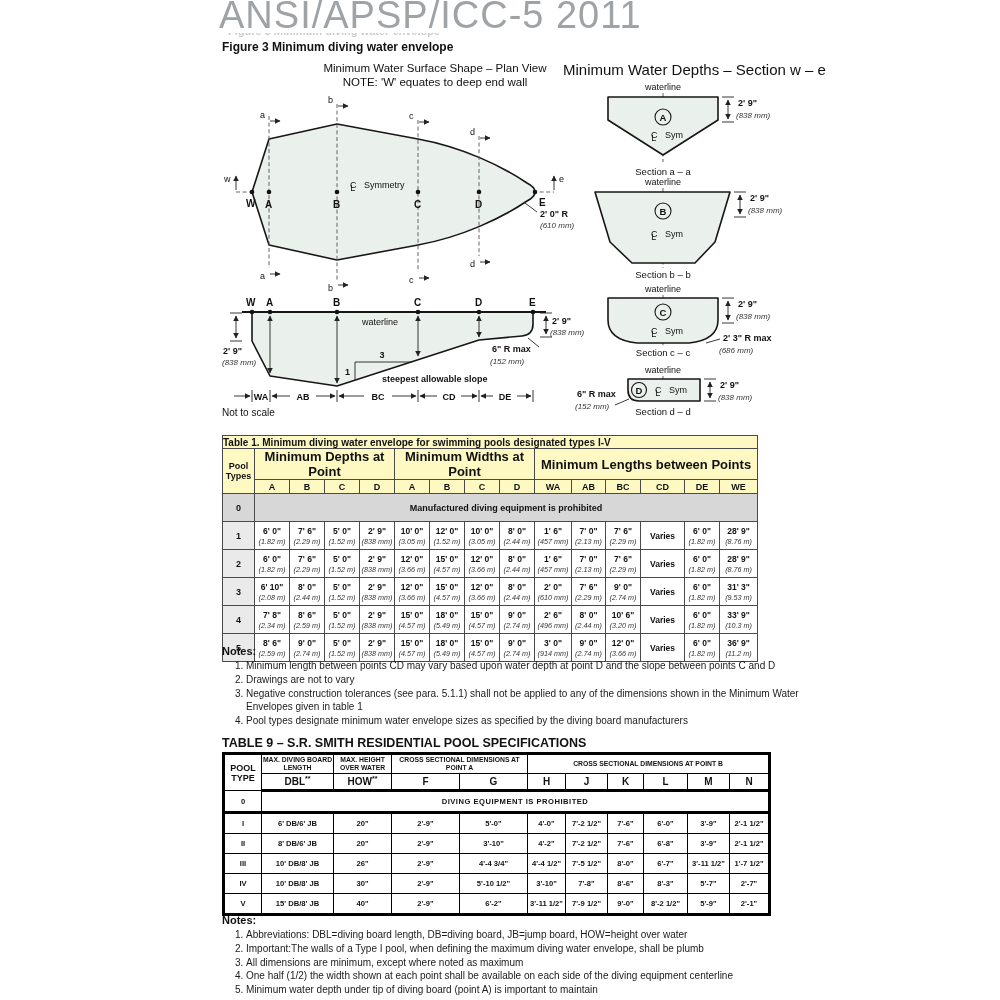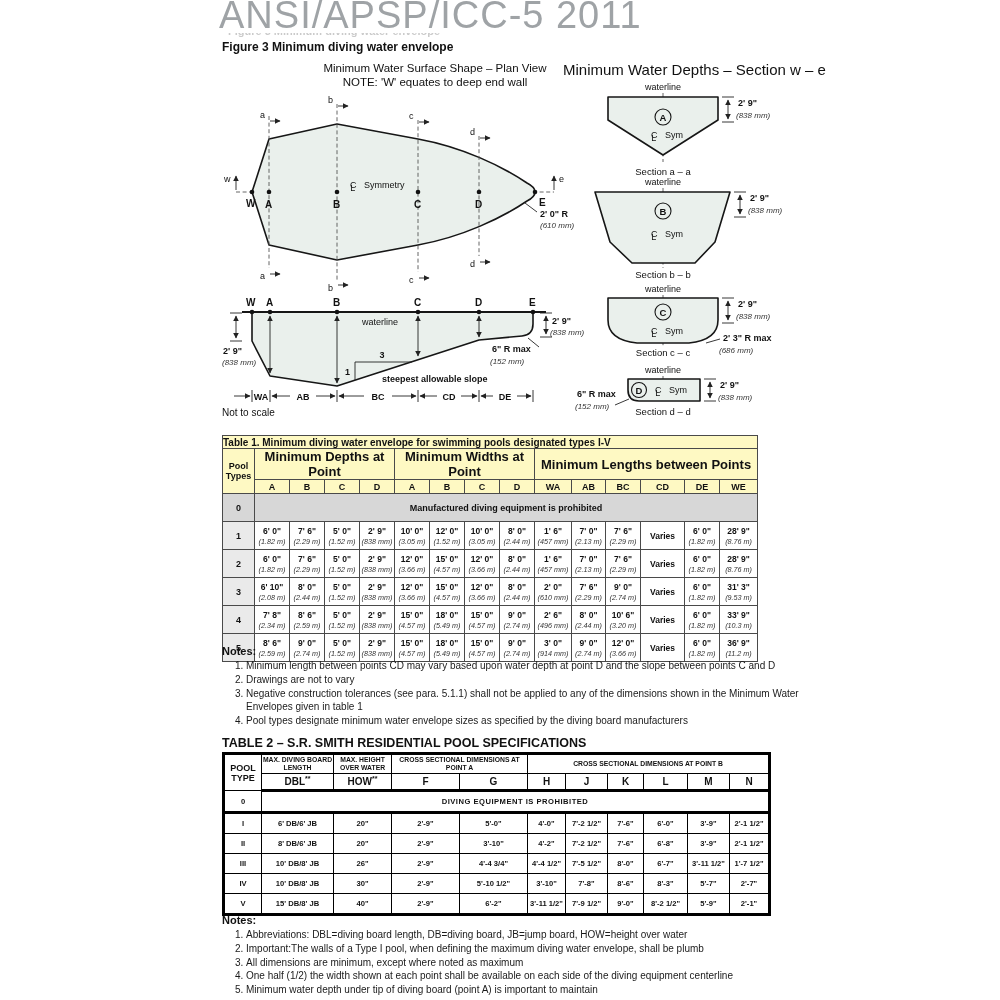--- a/index.html
+++ b/index.html
@@ -624,21 +624,21 @@
 <div class="abs notes">
   <p class="notes-h">Notes:</p>
   <ol id="notes1-list">
       <li>Minimum length between points CD may vary based upon water depth at point D and the slope between points C and D</li>
       <li>Drawings are not to vary</li>
       <li>Negative construction tolerances (see para. 5.1.1) shall not be applied to any of the dimensions shown in the Minimum Water Envelopes given in table 1</li>
       <li>Pool types designate minimum water envelope sizes as specified by the diving board manufacturers</li>
     </ol>
 </div>
 
-<div class="abs t2-heading">TABLE 2 – S.R. SMITH RESIDENTIAL POOL SPECIFICATIONS</div>
+<div class="abs t2-heading">TABLE 9 – S.R. SMITH RESIDENTIAL POOL SPECIFICATIONS</div>
 <div class="abs t2-wrap">
   <table class="t2">
     <colgroup>
       <col style="width:38px">
         <col style="width:72px">
         <col style="width:58px">
         <col style="width:68px">
         <col style="width:68px">
       <col style="width:38px">
         <col style="width:42px">

